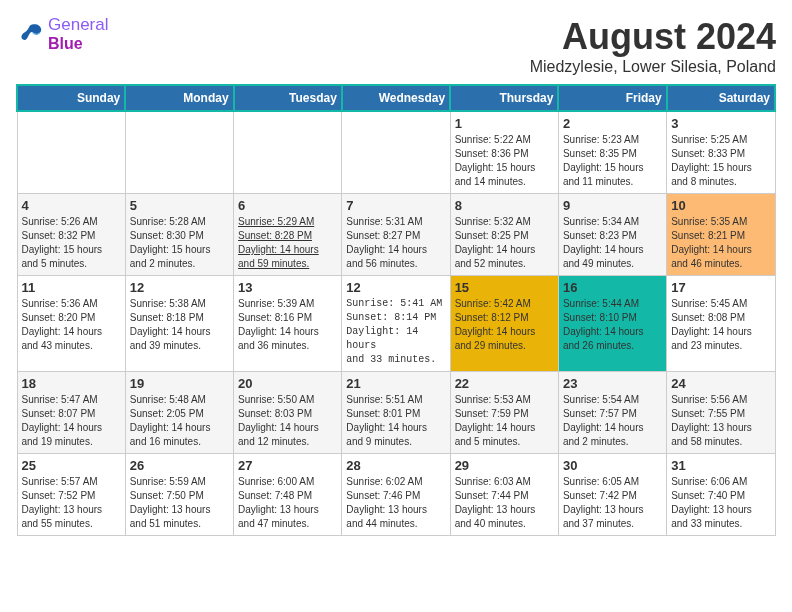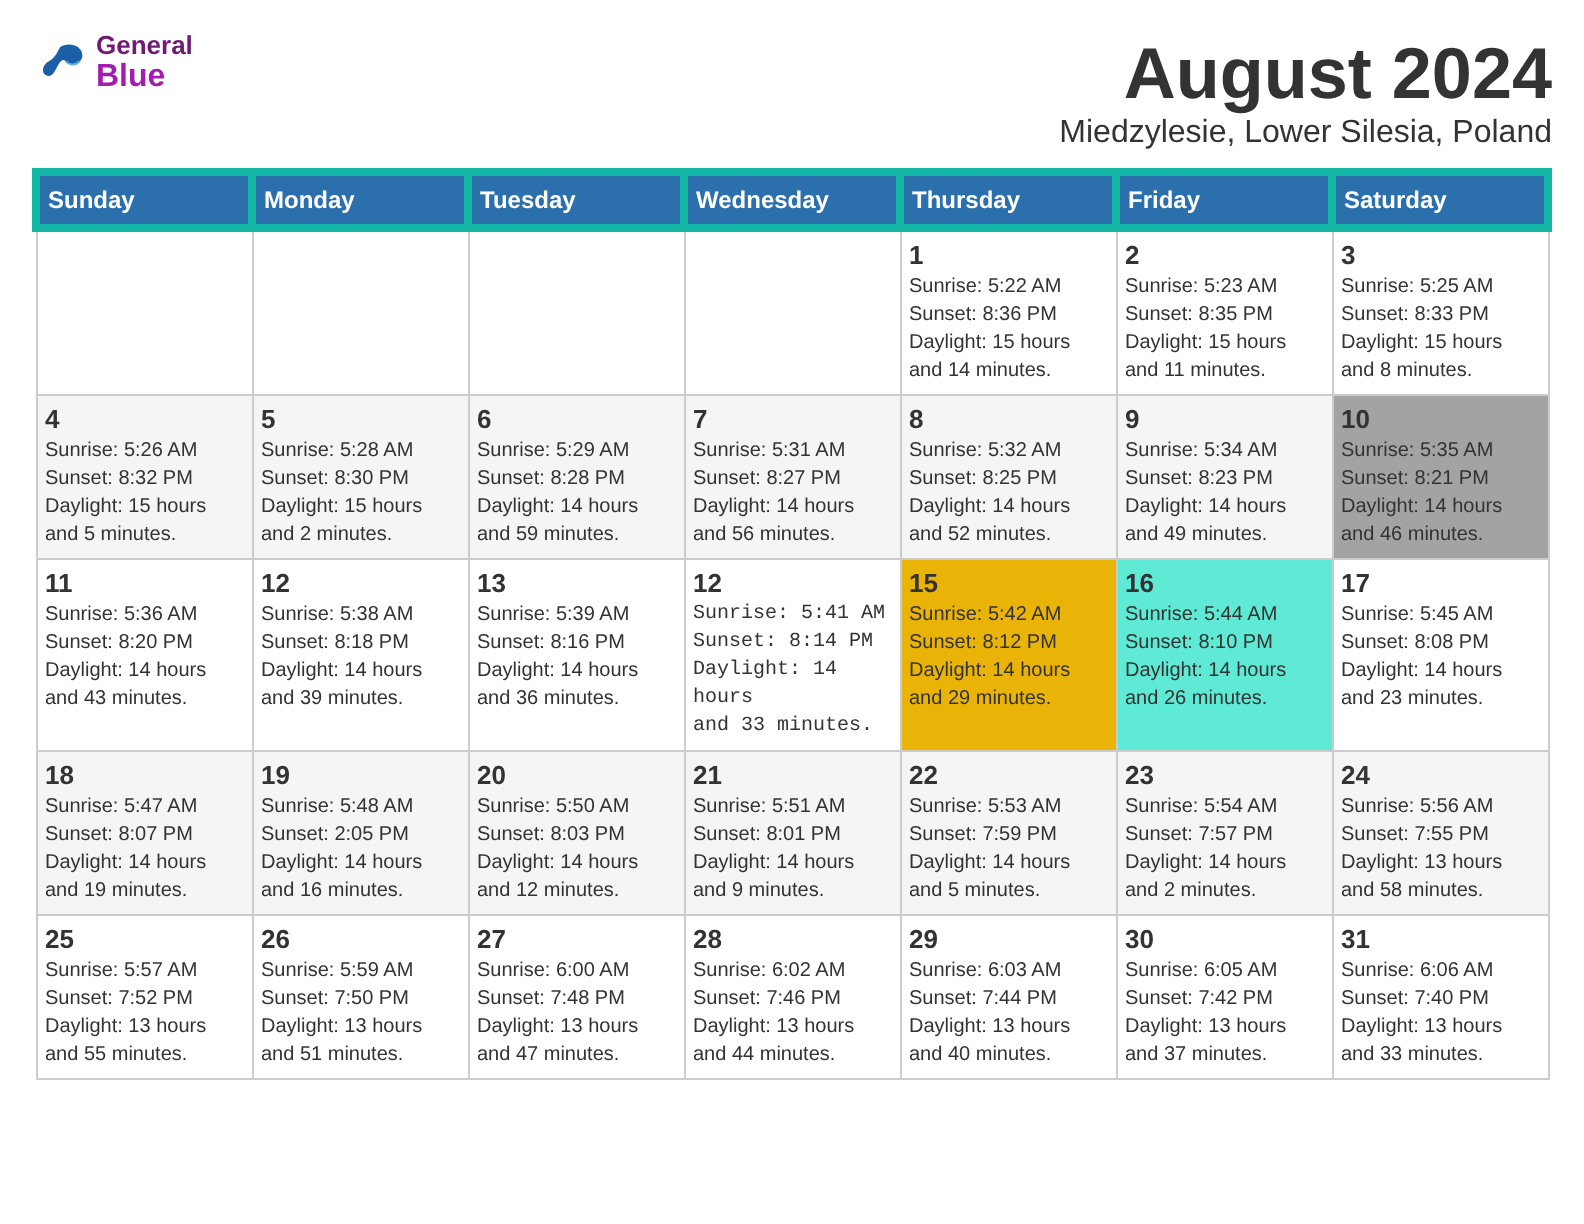--- a/index.html
+++ b/index.html
@@ -40,22 +40,22 @@
     table {
       width: 100%;
       border-collapse: collapse;
       table-layout: fixed;
     }
     th {
       background-color: #2b6fad;
       color: #fff;
       font-size: 12px;
       padding: 5px 4px;
-      text-align: left;
-      border: 4px solid #14b8a6;
+      text-align: right;
+      border: 2px solid #14b8a6;
     }
     td {
       vertical-align: top;
       font-size: 10.5px;
       color: #333;
       padding: 4px 4px;
       border: 1px solid #ccc;
       height: 80px;
     }
     td.empty {
@@ -85,21 +85,21 @@
 </head>
 <body>
 
 <div class="header-area">
   <div class="logo">
     <svg class="logo-bird" viewBox="0 0 40 40" xmlns="http://www.w3.org/2000/svg">
       <path d="M20 8 C25 4, 36 6, 36 14 C36 20, 28 22, 24 18 C22 16, 20 18, 18 22 C16 26, 14 30, 10 28 C6 26, 8 20, 12 18 C16 16, 18 12, 20 8Z" fill="#1a5fa8"></path>
       <path d="M24 18 C26 20, 30 22, 34 18" fill="none" stroke="#5baee8" stroke-width="1.5"></path>
     </svg>
     <div style="display:flex;flex-direction:column;line-height:1.1;">
-      <span style="font-size:13px;font-weight:bold;color:#701a75;">General</span>
+      <span style="font-size:17px;font-weight:normal;color:#8b5cf6;">General</span>
       <span style="font-size:16px;font-weight:bold;color:#a21caf;">Blue</span>
     </div>
   </div>
   <div class="title-area">
     <div class="main-title">August 2024</div>
     <div class="subtitle">Miedzylesie, Lower Silesia, Poland</div>
   </div>
 </div>
 
 <table>
@@ -152,21 +152,21 @@
         </td>
         <td style="background: rgb(245, 245, 245);">
           <div class="day-num">5</div>
           <div class="day-info" style="white-space: pre-line;">Sunrise: 5:28 AM
 Sunset: 8:30 PM
 Daylight: 15 hours
 and 2 minutes.</div>
         </td>
         <td style="background: rgb(245, 245, 245);">
           <div class="day-num">6</div>
-          <div class="day-info" style="white-space: pre-line;">Sunrise: 5:29 AM
+          <div class="day-info" style="white-space: pre-line; text-decoration: underline;">Sunrise: 5:29 AM
 Sunset: 8:28 PM
 Daylight: 14 hours
 and 59 minutes.</div>
         </td>
         <td style="background: rgb(245, 245, 245);">
           <div class="day-num">7</div>
           <div class="day-info" style="white-space: pre-line;">Sunrise: 5:31 AM
 Sunset: 8:27 PM
 Daylight: 14 hours
 and 56 minutes.</div>
@@ -178,21 +178,21 @@
 Daylight: 14 hours
 and 52 minutes.</div>
         </td>
         <td style="background: rgb(245, 245, 245);">
           <div class="day-num">9</div>
           <div class="day-info" style="white-space: pre-line;">Sunrise: 5:34 AM
 Sunset: 8:23 PM
 Daylight: 14 hours
 and 49 minutes.</div>
         </td>
-        <td style="background: #a3a3a3;">
+        <td style="background: #fdba74;">
           <div class="day-num">10</div>
           <div class="day-info" style="white-space: pre-line;">Sunrise: 5:35 AM
 Sunset: 8:21 PM
 Daylight: 14 hours
 and 46 minutes.</div>
         </td>
       </tr>
       <tr>
         <td style="background: rgb(255, 255, 255);">
           <div class="day-num">11</div>
@@ -222,21 +222,21 @@
 Daylight: 14 hours
 and 33 minutes.</div>
         </td>
         <td style="background: #eab308; margin-left: 23px;">
           <div class="day-num">15</div>
           <div class="day-info" style="white-space: pre-line;">Sunrise: 5:42 AM
 Sunset: 8:12 PM
 Daylight: 14 hours
 and 29 minutes.</div>
         </td>
-        <td style="background: #5eead4;">
+        <td style="background: #14b8a6;">
           <div class="day-num">16</div>
           <div class="day-info" style="white-space: pre-line;">Sunrise: 5:44 AM
 Sunset: 8:10 PM
 Daylight: 14 hours
 and 26 minutes.</div>
         </td>
         <td style="background: rgb(255, 255, 255);">
           <div class="day-num">17</div>
           <div class="day-info" style="white-space: pre-line;">Sunrise: 5:45 AM
 Sunset: 8:08 PM

